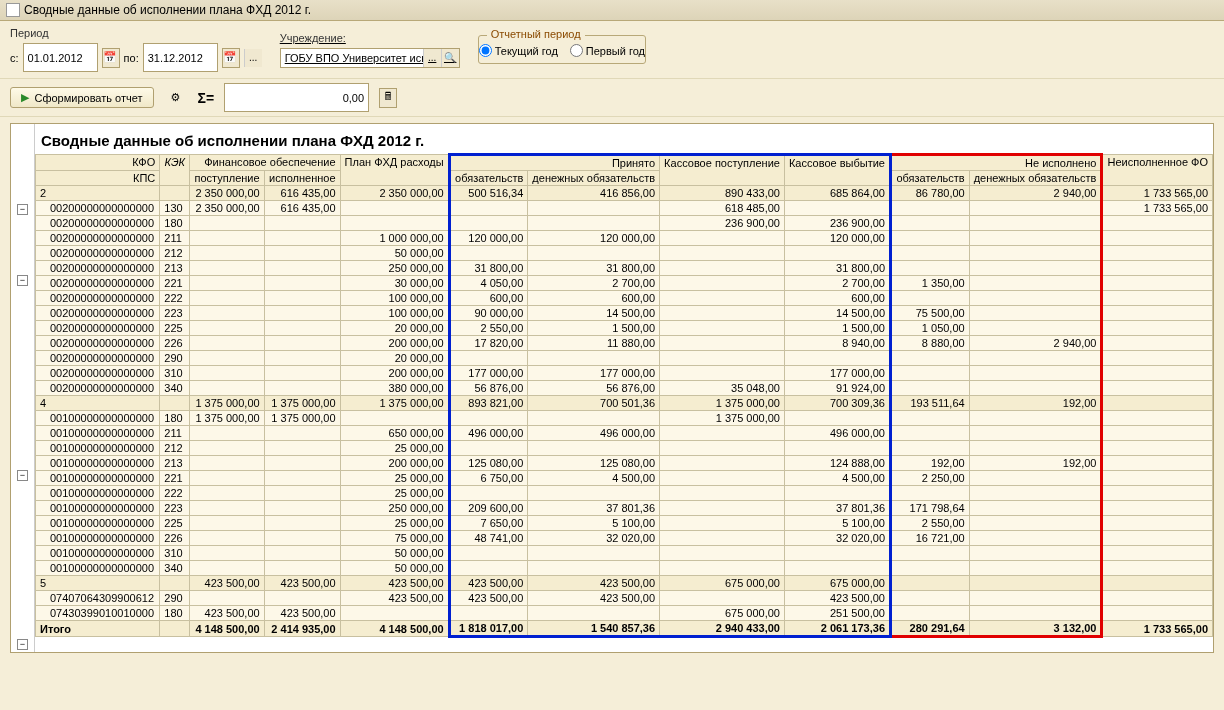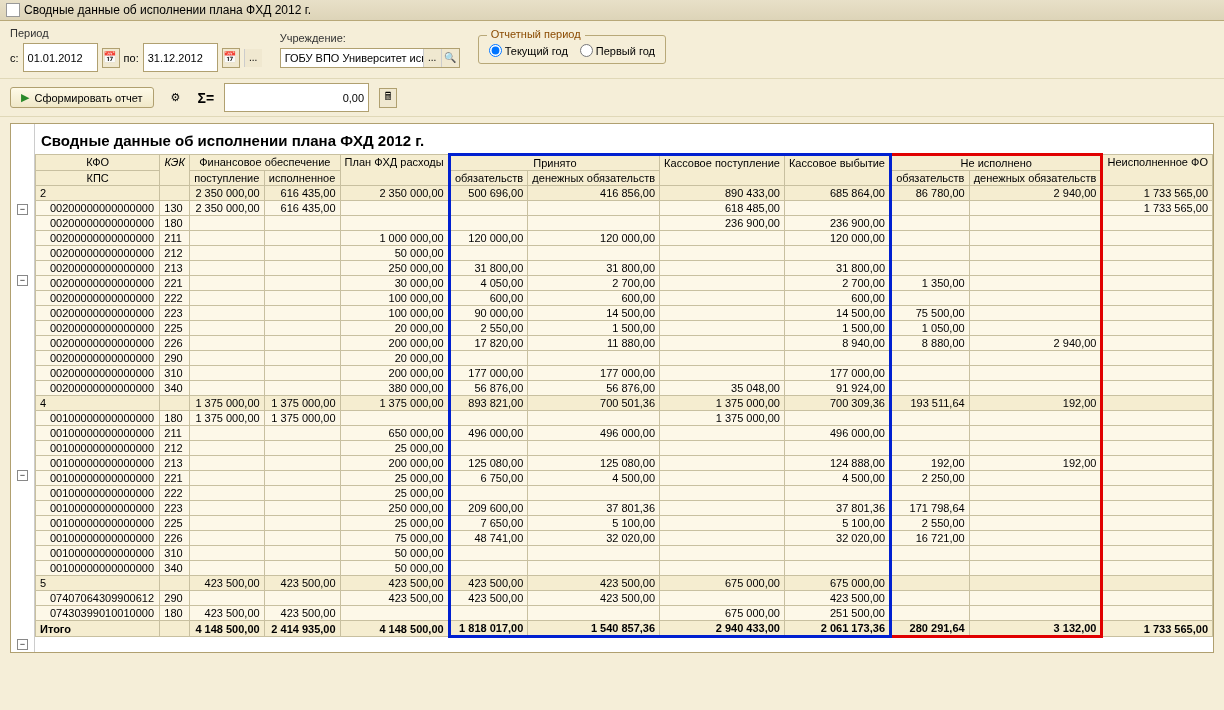--- a/index.html
+++ b/index.html
@@ -7,40 +7,40 @@
 .window-titlebar { background: linear-gradient(#e8e0c8, #ddd4b8); padding: 3px 6px; border-bottom: 1px solid #b8a878; display: flex; align-items: center; gap: 4px; font-size: 12px; }
 .window-icon { width: 14px; height: 14px; background: #fff; border: 1px solid #999; display: inline-block; }
 .toolbar-area { background: #f5eed8; padding: 6px 10px; display: flex; align-items: center; gap: 8px; }
 .field-label { color: #333; }
 .text-input { background: #fff; border: 1px solid #b0a070; padding: 2px 4px; font-size: 11px; height: 29px; }
 .date-input { width: 75px; }
 .dropdown { width: 180px; display: flex; align-items: center; background: #fff; border: 1px solid #b0a070; height: 20px; }
 .dropdown span { flex: 1; padding: 0 4px; white-space: nowrap; overflow: hidden; }
 .dd-btn { width: 18px; height: 18px; background: #f0e8d0; border-left: 1px solid #ccc; display: flex; align-items: center; justify-content: center; cursor: pointer; font-size: 10px; }
 .cal-btn { width: 18px; height: 20px; background: #f0e8d0; border: 1px solid #b0a070; display: flex; align-items: center; justify-content: center; cursor: pointer; }
-.fieldset-box { border: 1px solid #b8a878; border-radius: 3px; padding: 8px 10px 6px; position: relative; margin-left: 10px; }
+.fieldset-box { border: 1px solid #b8a878; border-radius: 3px; padding: 8px 0 6px; position: relative; margin-left: 10px; }
 .fieldset-legend { position: absolute; top: -8px; left: 8px; background: #f5eed8; padding: 0 4px; color: #8a4a00; font-size: 11px; }
 .radio-row { display: flex; gap: 12px; align-items: center; }
 .radio-row label { display: flex; align-items: center; gap: 3px; cursor: pointer; }
 .action-row { background: #f5eed8; padding: 4px 10px; display: flex; align-items: center; gap: 10px; border-top: 1px solid #e0d8b8; border-bottom: 1px solid #e0d8b8; }
 .btn-form { background: linear-gradient(#fefae8, #f0e8c8); border: 1px solid #b0a070; border-radius: 3px; padding: 3px 10px; display: flex; align-items: center; gap: 5px; cursor: pointer; font-size: 11px; }
 .play-icon { color: #2a8a2a; font-size: 11px; }
 .icon-btn { width: 24px; height: 22px; background: #f5eed8; border: 1px solid transparent; display: flex; align-items: center; justify-content: center; cursor: pointer; }
 .sigma { font-size: 14px; font-weight: bold; }
 .sum-input { width: 145px; text-align: right; padding-left: 36px; }
 .report-wrap { margin: 6px 10px; background: #fff; border: 1px solid #b0a070; }
 .report-inner { display: flex; }
 .outline-col { width: 24px; background: #fff; border-right: 1px solid #ccc; padding-top: 80px; }
 .outline-btn { width: 11px; height: 11px; border: 1px solid #888; margin: 0 auto 2px; display: flex; align-items: center; justify-content: center; font-size: 9px; line-height: 1; cursor: pointer; background: #fff; }
 .report-body { flex: 1; overflow-x: auto; }
 .report-title { font-size: 15px; font-weight: bold; padding: 8px 6px 4px; }
 .filter-line { padding: 4px 6px 10px; display: flex; gap: 18px; }
 table.data { border-collapse: collapse; font-size: 11px; width: 100%; }
 table.data th, table.data td { border: 1px solid #c8c0a0; padding: 1px 4px; white-space: nowrap; background: #fdf8e8; height: 14px; }
-table.data th { background: #f5edd0; font-weight: normal; text-align: center; vertical-align: top; }
+table.data th { background: #f5edd0; font-weight: normal; text-align: right; vertical-align: top; }
 table.data td.num { text-align: right; }
 table.data tr.total-row td { background: #f5edd0; font-weight: bold; }
 table.data tr.subtotal td { background: #f5edd0; }
 .col-kfo { width: 172px; }
 .col-kek { width: 40px; font-style: italic; }
 .col-n { width: 94px; }
 .left-pad { padding-left: 14px !important; }
 .hl-blue-left { border-left: 3px solid #0020d0 !important; }
 .hl-blue-right { border-right: 3px solid #0020d0 !important; }
 .hl-blue-top { border-top: 3px solid #0020d0 !important; }
@@ -64,21 +64,21 @@
     <div style="display:flex;align-items:center;gap:4px;margin-top:4px;">
       <span>с:</span>
       <input class="text-input date-input" value="01.01.2012" style="">
       <div class="cal-btn">📅</div>
       <span>по:</span>
       <input class="text-input date-input" value="31.12.2012" style="">
       <div class="cal-btn">📅</div>
       <div class="dd-btn">...</div>
     </div>
   </div>
-  <div style="margin-left:10px;">
+  <div style="margin-left:10px;text-decoration:underline;">
     <div class="field-label">Учреждение:</div>
     <div class="dropdown" style="margin-top:4px;">
       <span>ГОБУ ВПО Университет искусс...</span>
       <div class="dd-btn">...</div>
       <div class="dd-btn">🔍</div>
     </div>
   </div>
   <div class="fieldset-box">
     <div class="fieldset-legend">Отчетный период</div>
     <div class="radio-row">
@@ -141,21 +141,21 @@
             <th class="col-n hl-red-right">денежных обязательств</th>
           </tr>
         </thead>
         <tbody id="tbody">
             <tr class="subtotal">
               <td>2</td>
               <td></td>
               <td class="num">2 350 000,00</td>
               <td class="num">616 435,00</td>
               <td class="num">2 350 000,00</td>
-              <td class="num hl-blue-left">500 696,00</td>
+              <td class="num hl-blue-left">500 516,34</td>
               <td class="num">416 856,00</td>
               <td class="num">890 433,00</td>
               <td class="num hl-blue-right">685 864,00</td>
               <td class="num hl-red-left">86 780,00</td>
               <td class="num hl-red-right">2 940,00</td>
               <td class="num">1 733 565,00</td>
             </tr>
             <tr>
               <td class="left-pad">00200000000000000</td>
               <td>130</td>

